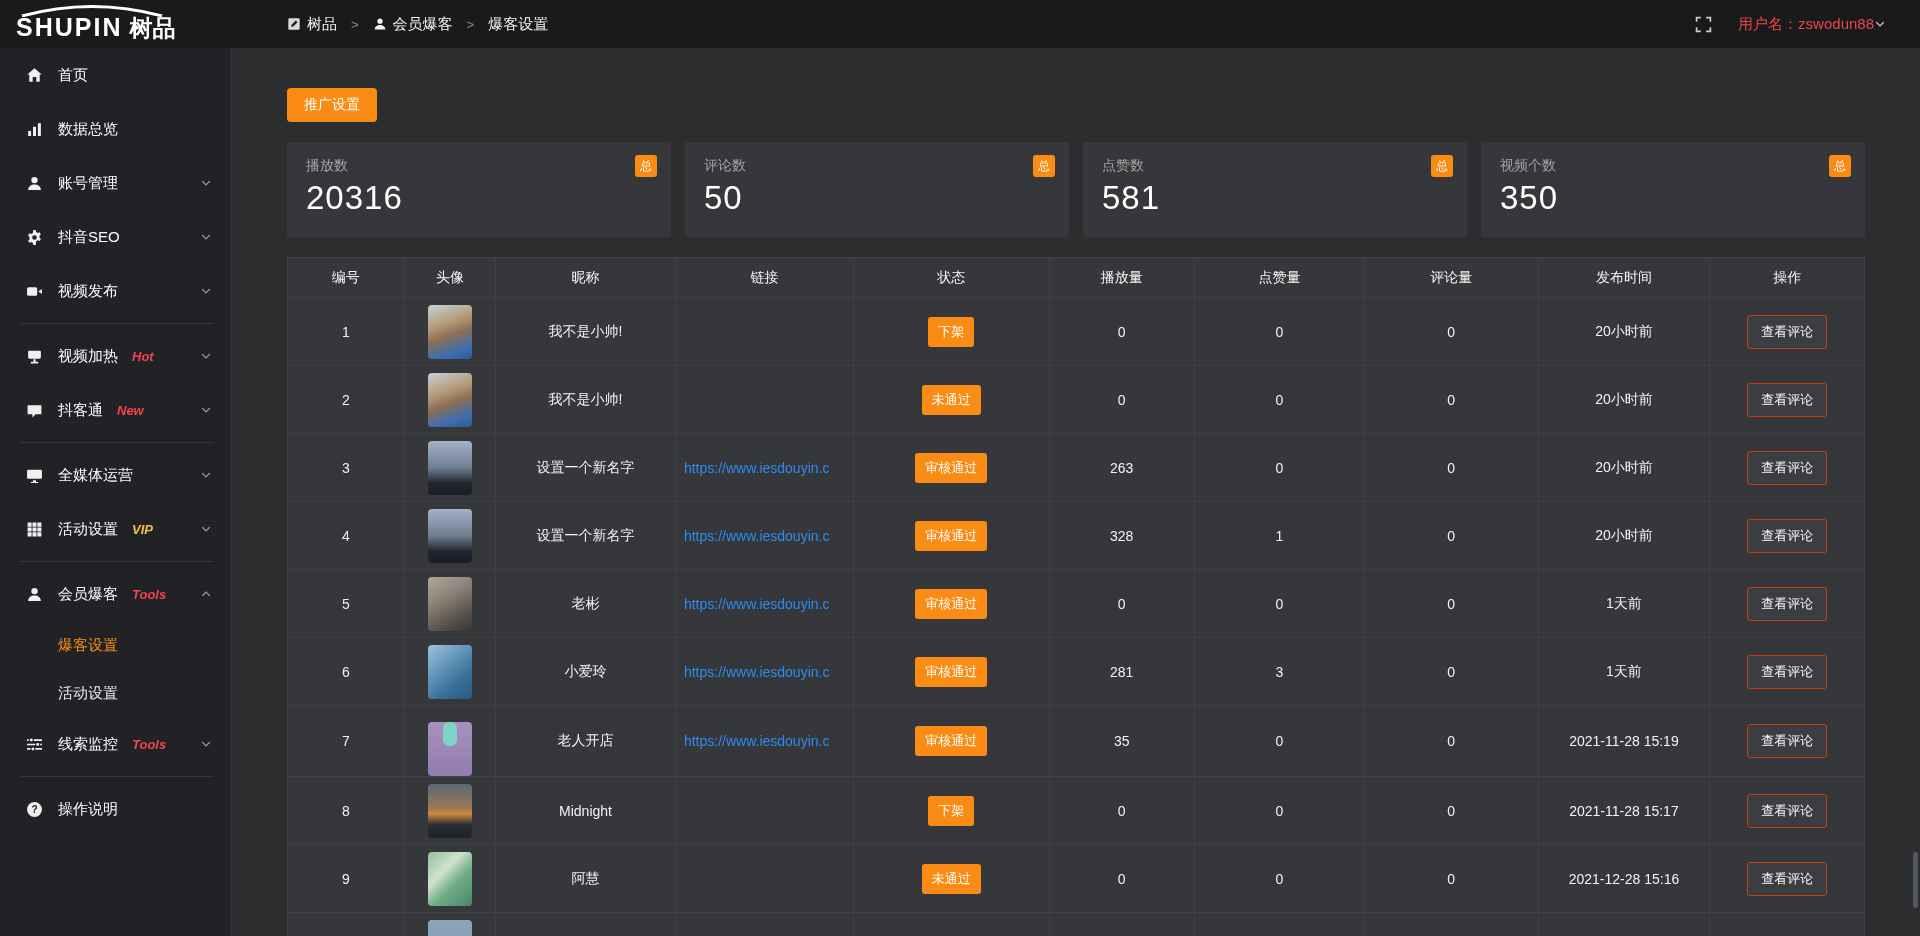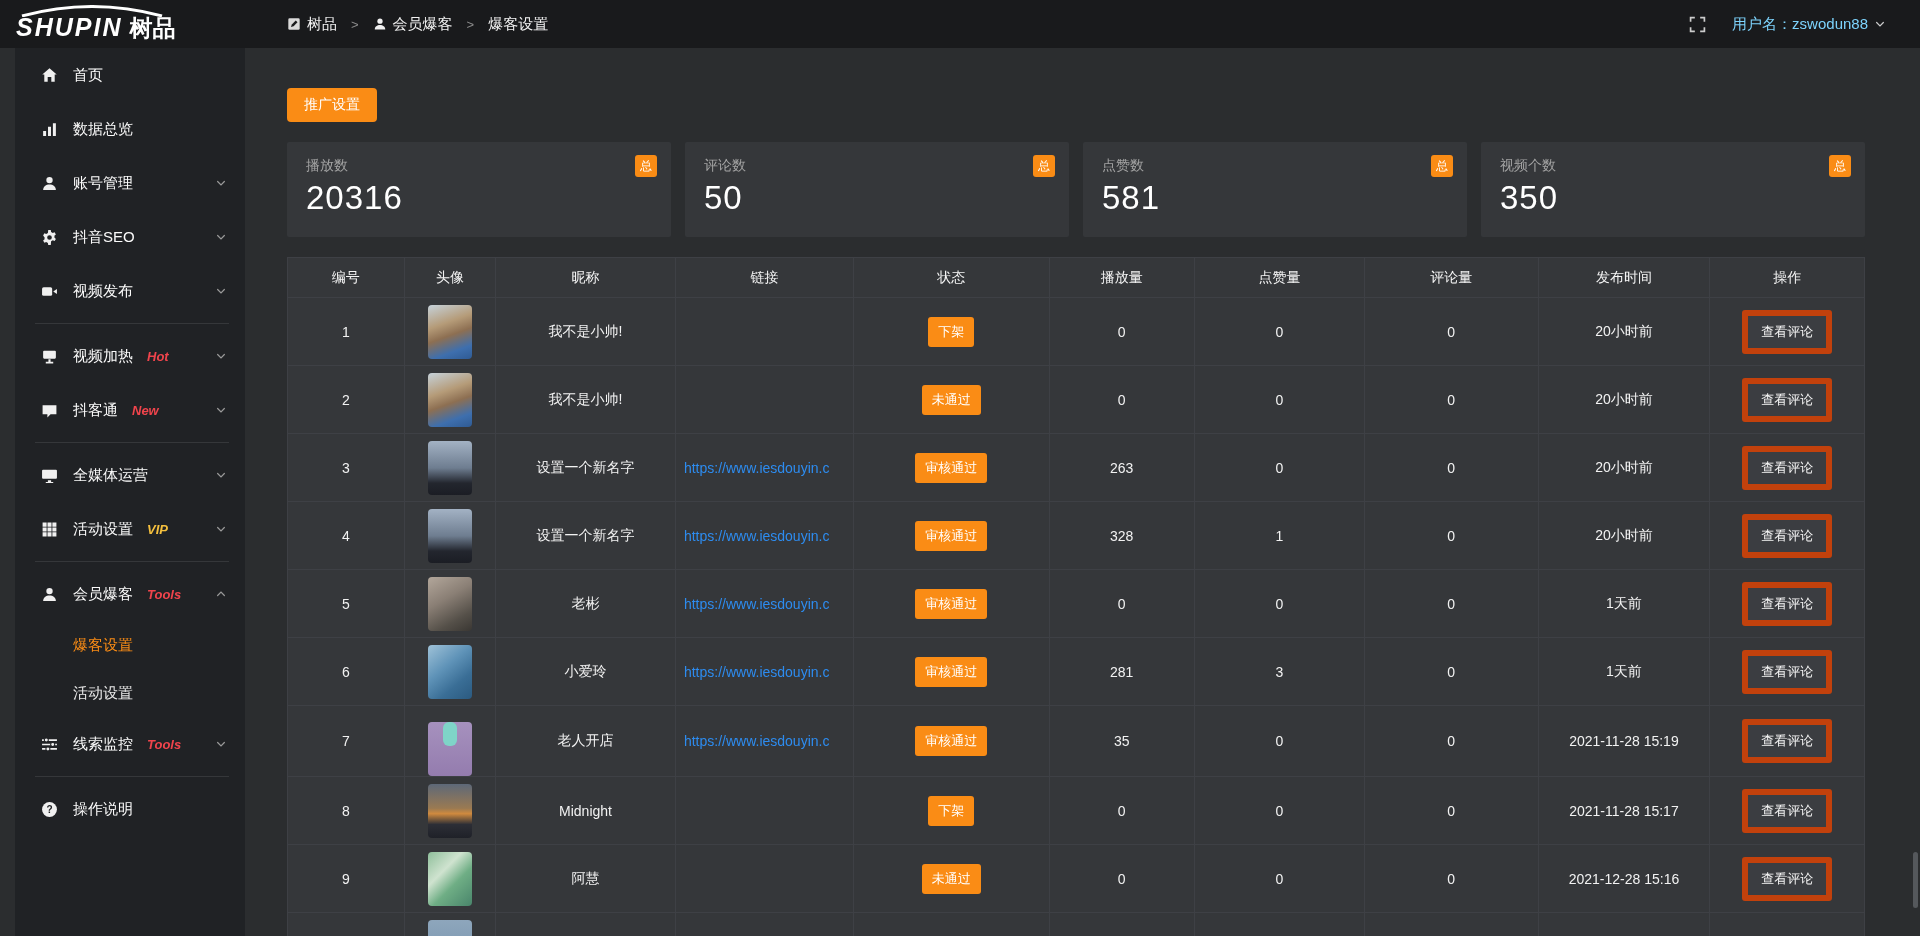--- a/index.html
+++ b/index.html
@@ -5,33 +5,33 @@
   * { margin:0; padding:0; box-sizing:border-box; }
   html,body { width:1920px; height:936px; overflow:hidden; background:#2b2d2f;
     font-family:"Liberation Sans","DejaVu Sans",sans-serif; color:#fff; }
 
   
   .topbar { position:fixed; top:0; left:0; width:1920px; height:48px; background:#191a1c;
     display:flex; align-items:center; z-index:30; }
   .logo-zone { width:230px; height:48px; padding-left:16px; display:flex; align-items:center; background:#191a1c; }
   .logo { position:relative; padding-top:8px; display:flex; align-items:baseline; }
   .logo-arc { position:absolute; top:0px; left:2px; width:148px; height:12px; }
-  .logo-en { font-size:25px; font-weight:700; letter-spacing:2px; color:#fff;font-style:italic; }
+  .logo-en { font-size:25px; font-weight:700; letter-spacing:2px; color:#fff; }
   .logo-cn { font-size:23px; font-weight:700; margin-left:7px; color:#fff; }
   .breadcrumb { display:flex; align-items:center; margin-left:57px; font-size:15px; }
   .crumb { display:flex; align-items:center; gap:6px; color:#f2f2f2; cursor:pointer; }
   .crumb .bc-icon { width:14px; height:14px; display:inline-block; }
   .crumb-sep { color:#8b8b8b; margin:0 14px; font-size:13px; }
   .topbar-right { margin-left:auto; display:flex; align-items:center; gap:26px; padding-right:34px; }
   .fs-icon { width:17px; height:17px; cursor:pointer; }
-  .username { display:flex; align-items:center; gap:6px; font-size:15px; color:#7dd3fc; cursor:pointer; }
+  .username { display:flex; align-items:center; font-size:15px; color:#ef4444; cursor:pointer; }
   .caret { width:12px; height:12px; }
 
   
-  .sidebar { position:fixed; top:48px; left:15px; width:230px; bottom:0; background:#202225; z-index:20; }
+  .sidebar { position:fixed; top:48px; left:0; width:230px; bottom:0; background:#202225; z-index:20; }
   .side-nav { padding-top:0px; }
   .side-item { height:54px; display:flex; align-items:center; padding:0 18px 0 26px; position:relative; cursor:pointer; }
   .side-icon { width:18px; height:18px; margin-right:14px; flex:0 0 18px; display:flex; align-items:center; }
   .side-icon svg { width:17px; height:17px; }
   .side-label { font-size:15px; color:#fbfbfb; }
   .side-badge { font-size:13px; font-weight:700; font-style:italic; margin-left:14px; }
   .badge-red { color:#f0444c; }
   .badge-yellow { color:#f5c03e; }
   .side-chevron { margin-left:auto; width:12px; height:12px; }
   .side-chevron.up { transform:rotate(180deg); }
@@ -54,21 +54,21 @@
 
   .table-wrap { margin-top:20px; }
   table { width:100%; border-collapse:collapse; background:#35373a; table-layout:fixed; }
   th, td { border:1px solid #3e4045; text-align:center; font-weight:400; }
   th { height:40px; font-size:14px; color:#f5f5f5; }
   td { height:68px; font-size:14px; color:#f2f2f2; }
   td.c-link { text-align:left; padding-left:8px; overflow:hidden; white-space:nowrap; }
   a.link { color:#2d8cf0; text-decoration:none; font-size:14px; cursor:pointer; }
   .status-badge { display:inline-block; background:#fa8c15; color:#fff; font-size:13px;
     padding:6px 10px; border-radius:3px; white-space:nowrap; }
-  .action-btn { background:#3b3d41; border:6px solid #c2410c; color:#f5f5f5; font-size:13px;
+  .action-btn { background:#3b3d41; border:1px solid #c2410c; color:#f5f5f5; font-size:13px;
     padding:7px 13px; border-radius:3px; font-family:inherit; cursor:pointer; }
   .av { width:44px; height:54px; border-radius:4px; margin:0 auto; }
   .av-photo-boy { background:linear-gradient(160deg,#c6d2da 0%,#b59b78 35%,#8d6f52 55%,#3e6fae 80%,#2f5b94 100%); }
   .av-photo-sky { background:linear-gradient(180deg,#a3b2c4 0%,#6e7d90 50%,#23262e 78%,#1b1d24 100%); }
   .av-photo-man { background:linear-gradient(150deg,#b3a79b 0%,#8a7f75 40%,#555049 75%,#3a3733 100%); }
   .av-photo-pool { background:linear-gradient(140deg,#9fc2d8 0%,#5f93b8 40%,#3a6e96 70%,#2b5a80 100%); }
   .av-cartoon-purple { background:linear-gradient(180deg,#a691be 0%,#947cae 100%); }
   .av-cartoon-purple::after { content:''; display:block; width:14px; height:24px; background:#7fd4c8;
     border-radius:6px; margin:16px auto 0; }
   .av-photo-sunset { background:linear-gradient(180deg,#5d6878 0%,#9a7a52 45%,#d08a3e 55%,#2c2e36 75%,#1f2128 100%); }

